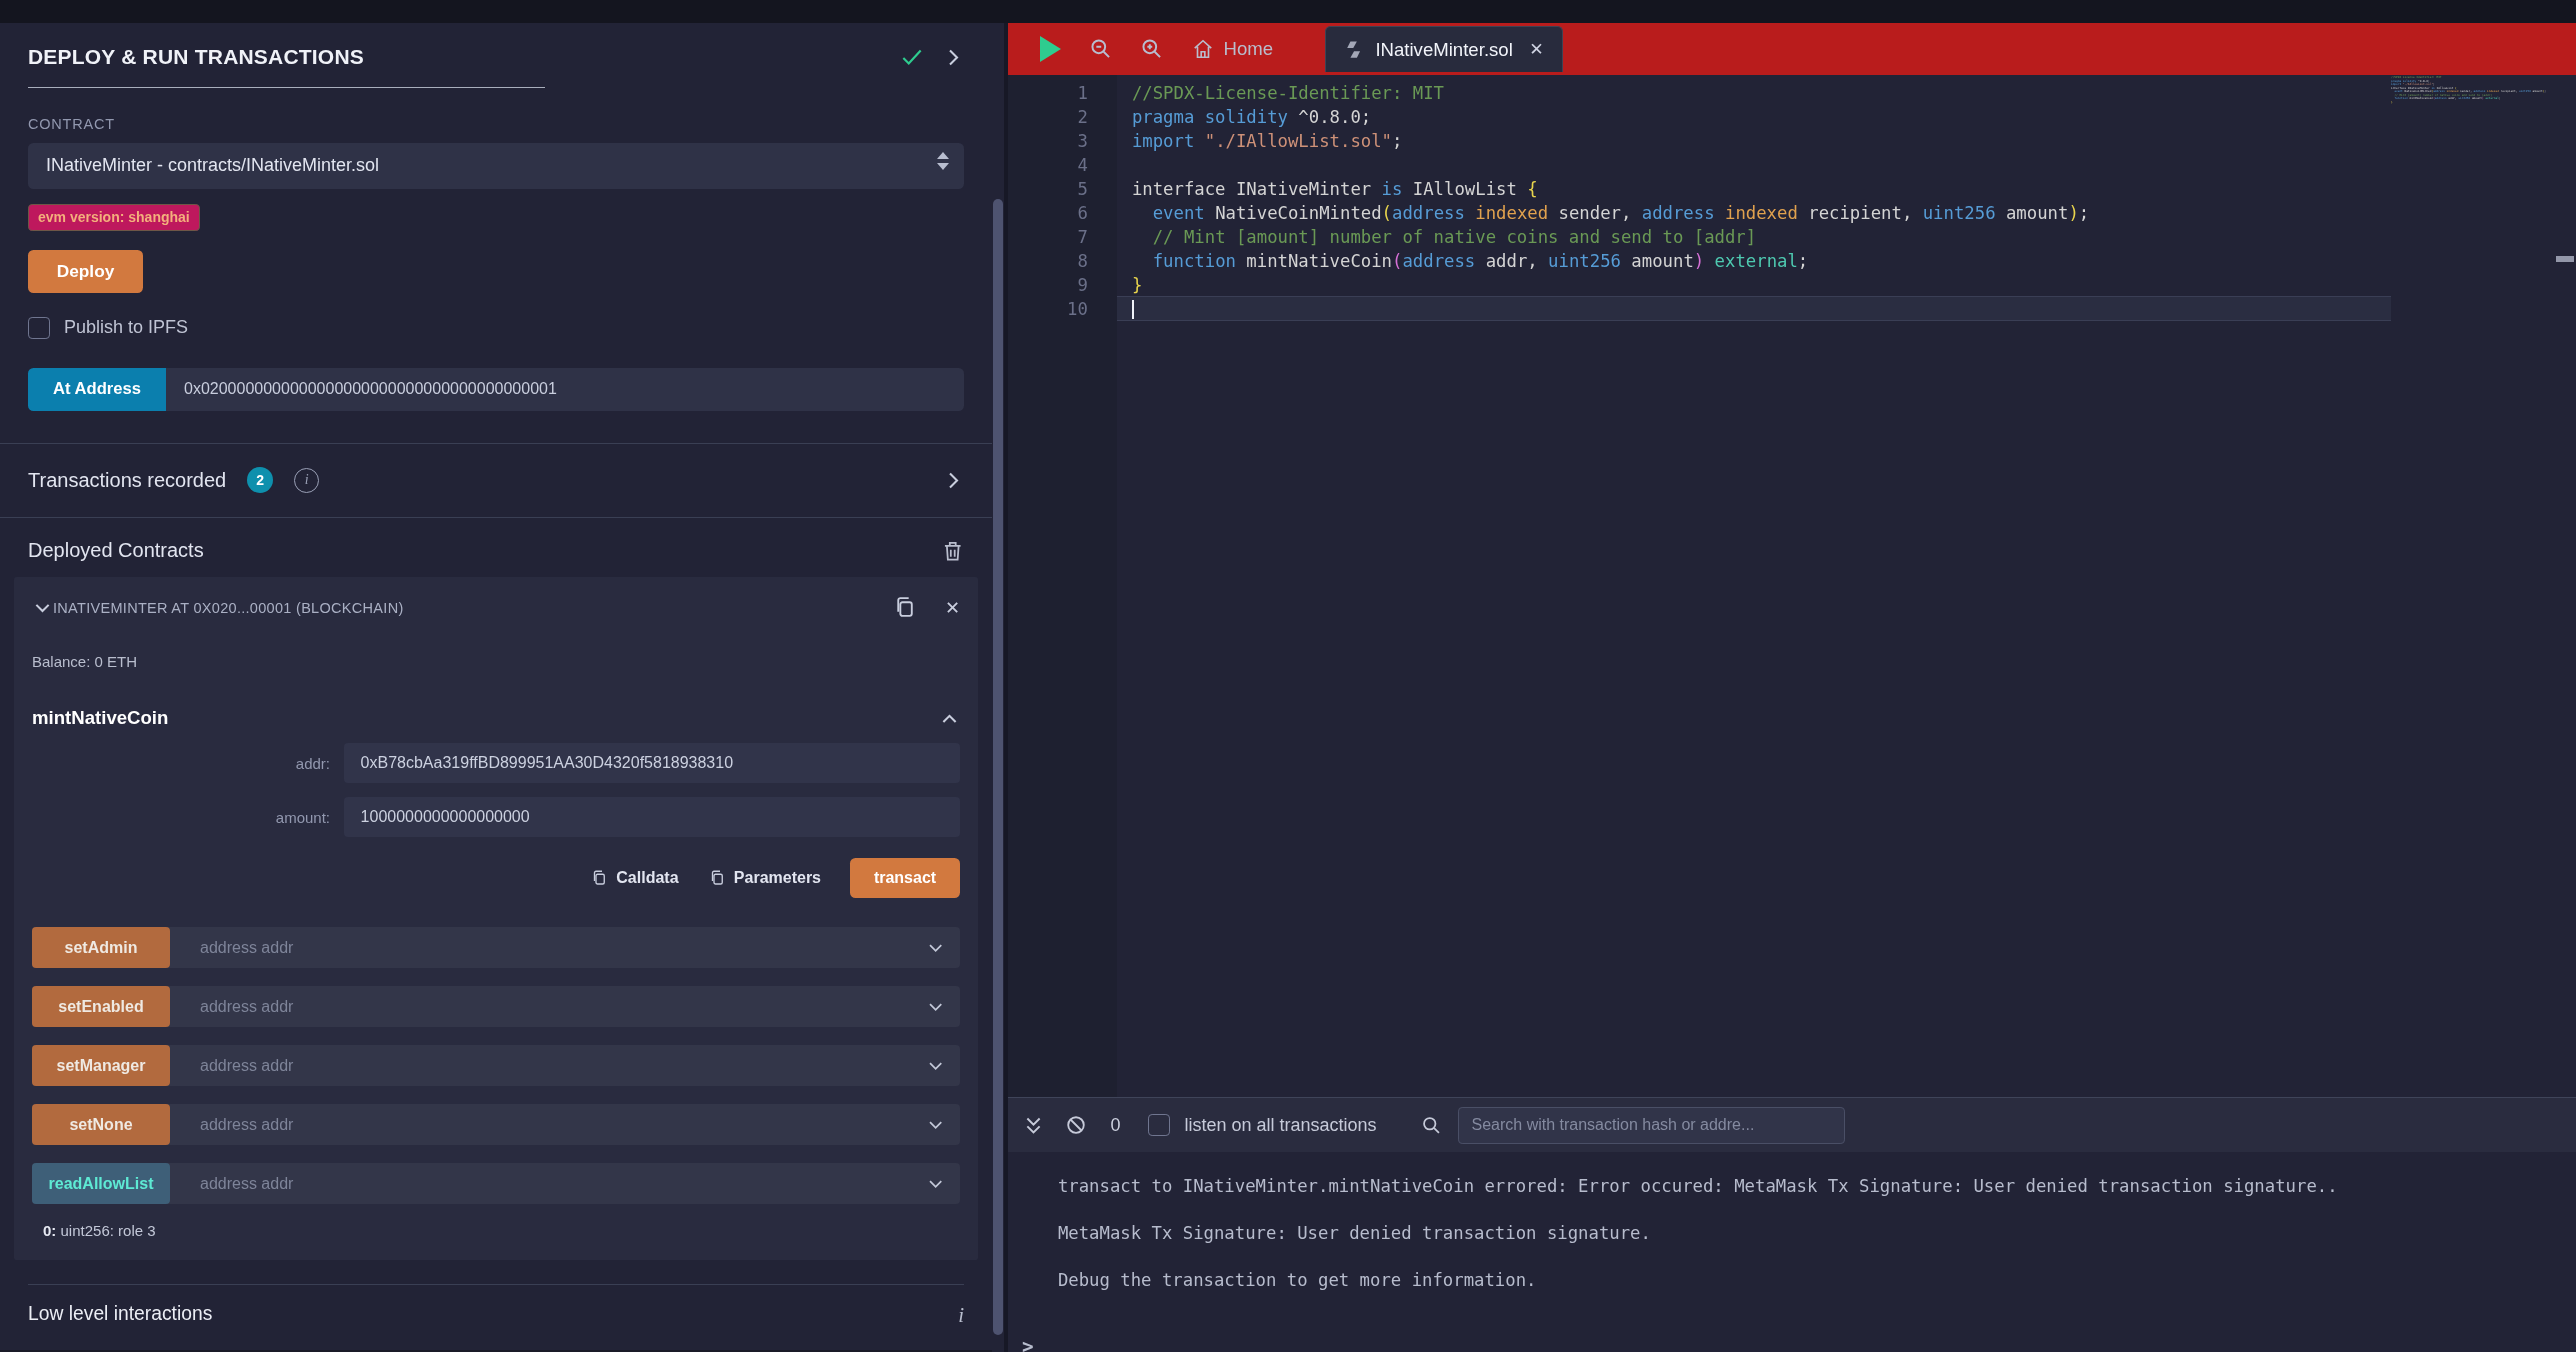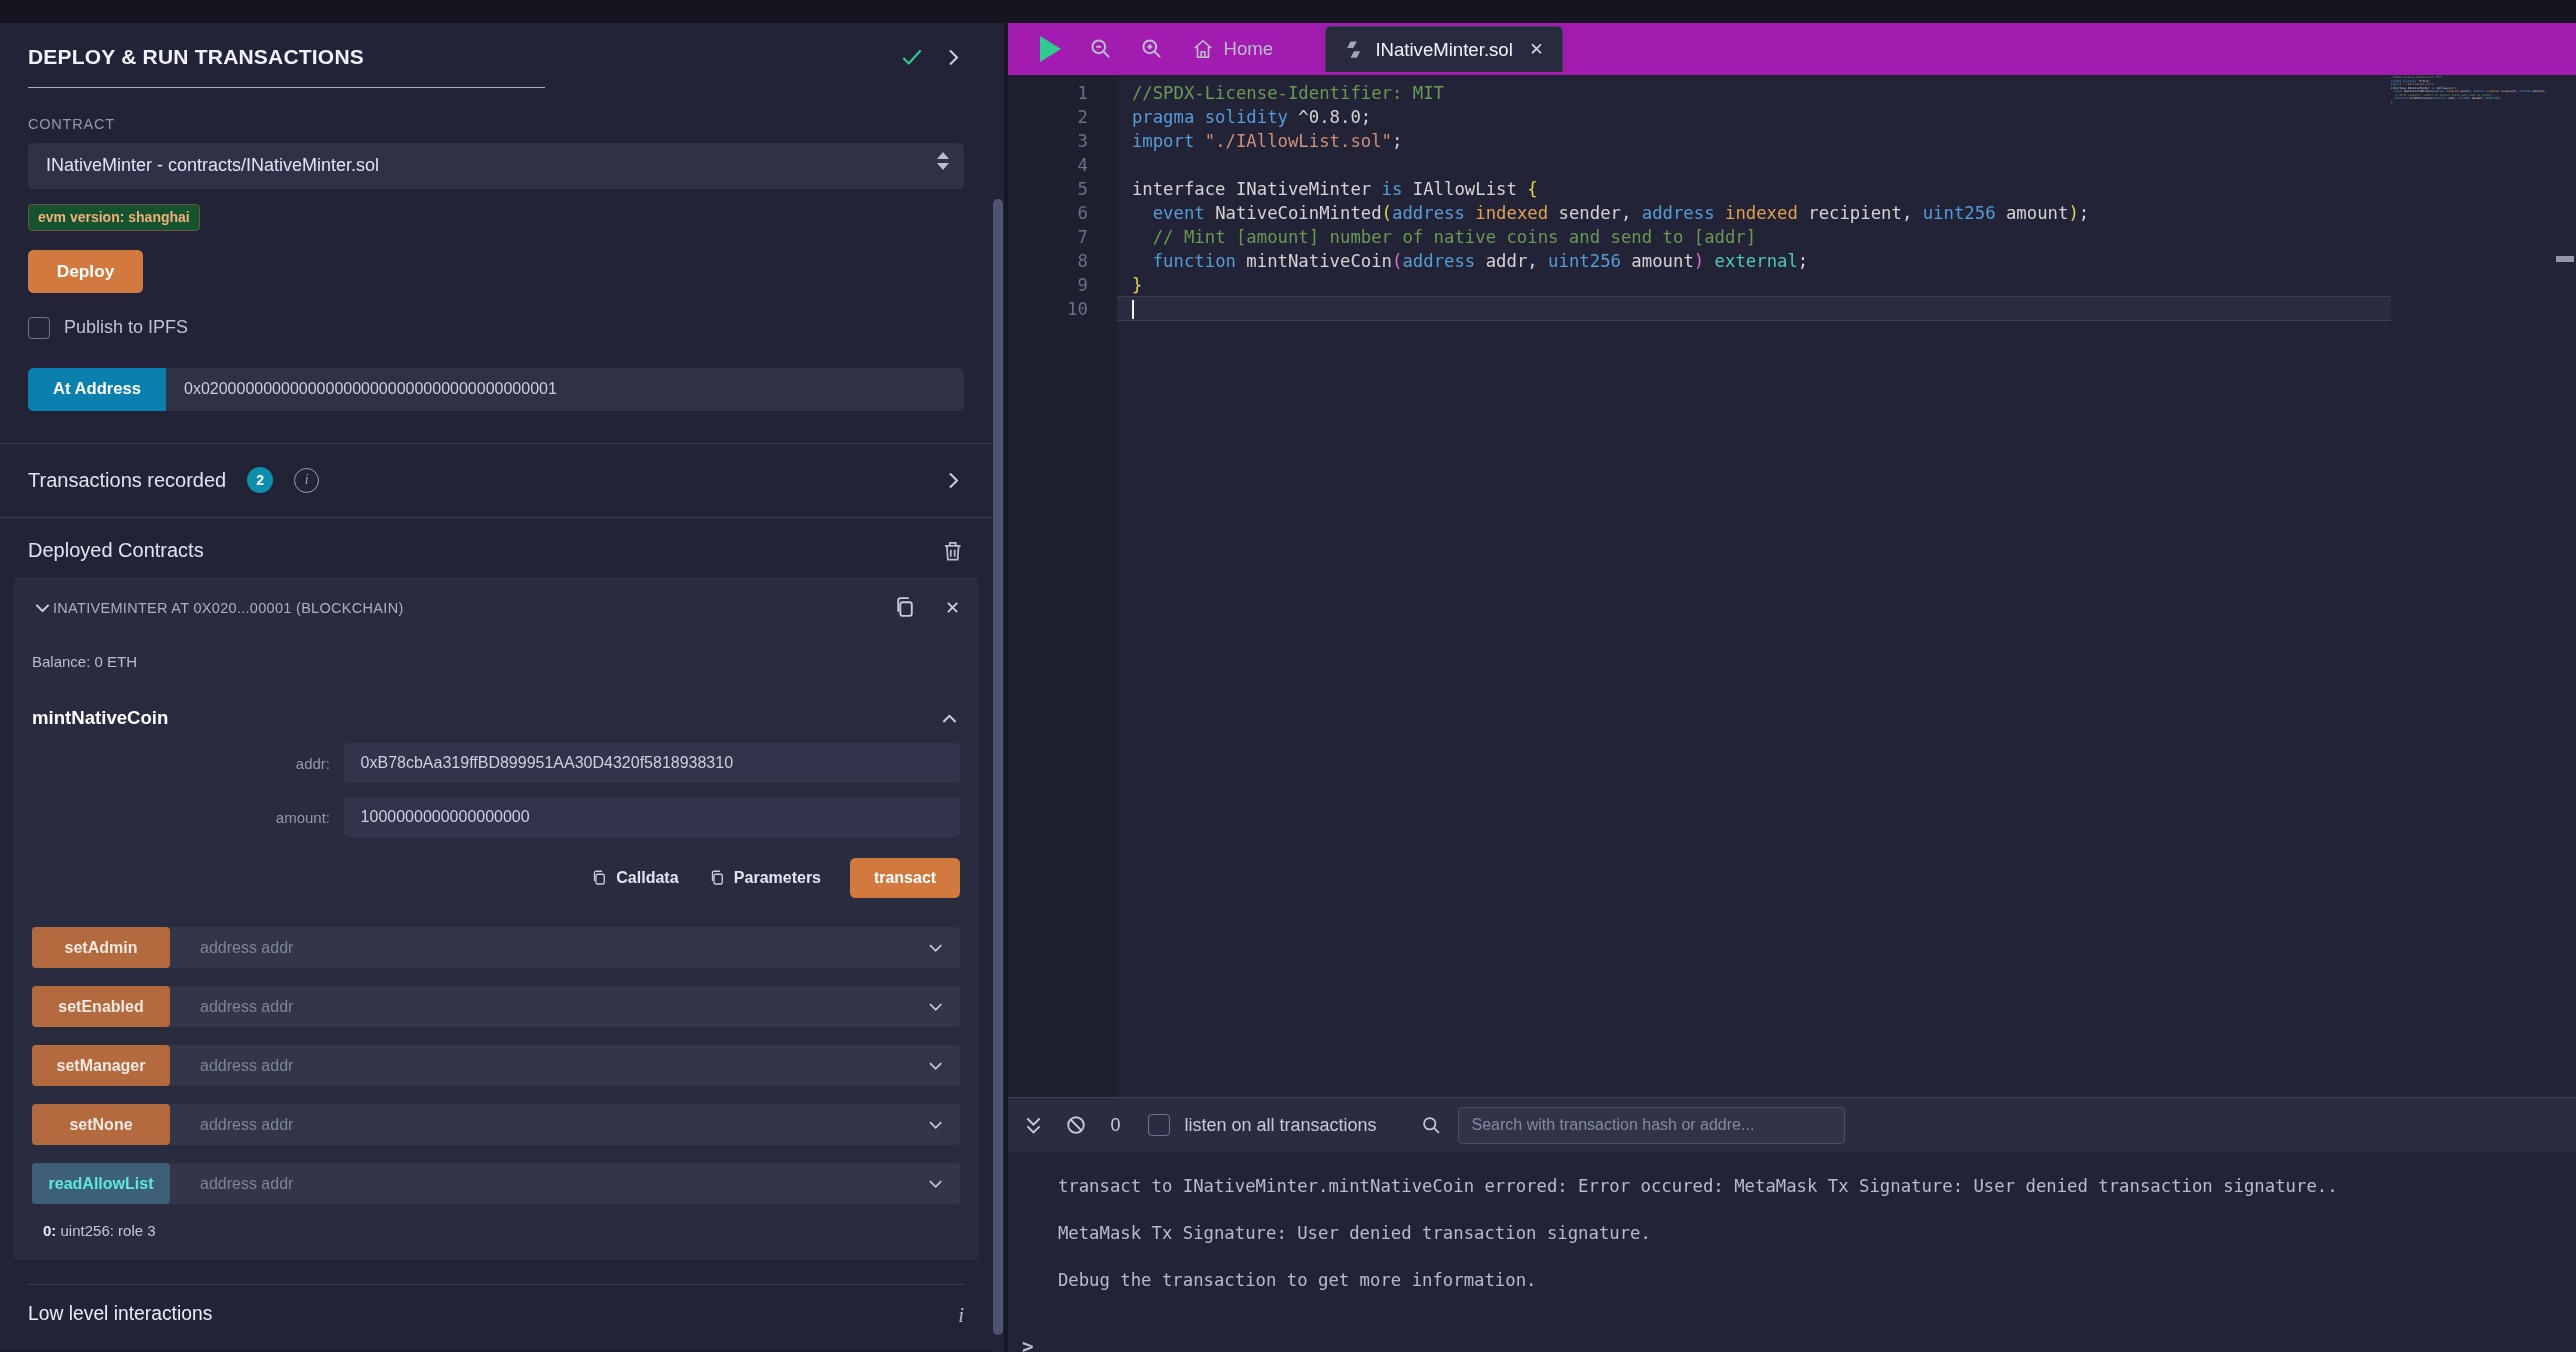--- a/index.html
+++ b/index.html
@@ -29,21 +29,21 @@
   .icon-check{color:var(--green); width:26px;height:26px;}
   .icon-chev-r{color:#c9cede; width:21px;height:21px; margin-left:18px;}
   .title-underline{margin:16.6px 0 0 28px; width:517px; border-bottom:1.4px solid #a9aebc;}
 
   .lbl{font-size:14.5px; color:#9298af; letter-spacing:0.8px; margin-top:28px;}
   .select{margin-top:11px; height:46px; background:#2f3247; border-radius:5.5px; display:flex; align-items:center; padding:0 18px; font-size:18px; color:#e2e5f0; position:relative; cursor:pointer;}
   .select .arrows{position:absolute; right:15px; top:9.7px; display:flex; flex-direction:column; gap:4.1px;}
   .tri-up{width:0;height:0;border-left:6.2px solid transparent;border-right:6.2px solid transparent;border-bottom:7.6px solid #b8bdcf;}
   .tri-down{width:0;height:0;border-left:6.2px solid transparent;border-right:6.2px solid transparent;border-top:7.6px solid #b8bdcf;}
 
-  .evm-badge{display:inline-block; margin-top:15px; padding:4.8px 9px; font-size:14px; font-weight:700; color:#f3b07c; background:#14532d; border:1.4px solid #6e5647; border-radius:4.1px;}
+  .evm-badge{display:inline-block; margin-top:15px; padding:4.8px 9px; font-size:14px; font-weight:700; color:#f3b07c; background:#be185d; border:1.4px solid #6e5647; border-radius:4.1px;}
 
   .btn{border:none; border-radius:5.5px; cursor:pointer; font-family:inherit;}
   .deploy-btn{display:block; margin-top:19.3px; width:115px; height:43px; background:var(--orange); color:#fff; font-size:17.3px; font-weight:700;}
   .publish-row{display:flex; align-items:center; gap:14px; margin-top:23.5px;}
   .checkbox{width:22px;height:22px;border:1.4px solid #707690;border-radius:4.1px;background:transparent;cursor:pointer;flex:none;}
   .publish-lbl{font-size:18px; color:#c0c4d4;}
 
   .at-row{display:flex; margin-top:29px; height:43px;}
   .at-btn{width:138px; background:var(--blue); color:#fff; font-size:16.6px; font-weight:700; border-radius:5.5px 0 0 5.5px;}
   .at-input{flex:1; background:#2f3247; border-radius:0 5.5px 5.5px 0; display:flex; align-items:center; padding:0 18px; font-size:16px; color:#c9cede;}
@@ -96,21 +96,21 @@
   .ll{padding:18px 28px 0 28px;}
   .ll-head{display:flex; align-items:flex-start;}
   .ll-title{font-size:19.3px; color:#eceef5;}
   .ll-head .spacer{flex:1;}
   .ll-info{font-size:21px; color:#b9bece; font-family:"Liberation Serif",serif; font-style:italic;}
   .ll-calldata{margin-top:19.3px; font-size:14.5px; color:#8f95ac; letter-spacing:0.6px;}
   .panel-bottom{position:absolute; bottom:0; left:0; width:100%; height:18px; background:#1a1b28;}
 
   
   .right{flex:1; display:flex; flex-direction:column; min-width:0;}
-  .ed-toolbar{height:52px; background:#a21caf; display:flex; align-items:flex-end; flex:none;}
+  .ed-toolbar{height:52px; background:#b91c1c; display:flex; align-items:flex-end; flex:none;}
   .ed-controls{display:flex; align-items:center; gap:28px; height:100%; padding-left:32px;}
   .play{width:0;height:0;border-top:13px solid transparent;border-bottom:13px solid transparent;border-left:21px solid var(--green);cursor:pointer;}
   .mag{width:23.5px;height:23.5px;color:#b8bdcf;cursor:pointer;}
   .home-tab{display:flex;align-items:center;gap:9.7px;font-size:18.6px;color:#b9bdcc;cursor:pointer;}
   .icon-home{width:22px;height:22px;color:#b9bdcc;}
   .tab-active{margin-left:23.5px; height:46px; background:#282b3d; border:1.4px solid #3e4354; border-bottom:none; border-radius:5.5px 5.5px 0 0; display:flex; align-items:center; gap:12.4px; padding:0 18px; font-size:18.6px; color:#f2f4fa; cursor:pointer;}
   .icon-sol{width:19.3px;height:19.3px;color:#b9bdcc;}
   .tab-x{font-size:17.3px;color:#cfd3e2;margin-left:4.1px;cursor:pointer;}
 
   .code-wrap{flex:1; display:flex; min-height:0; background:var(--bg); position:relative;}

